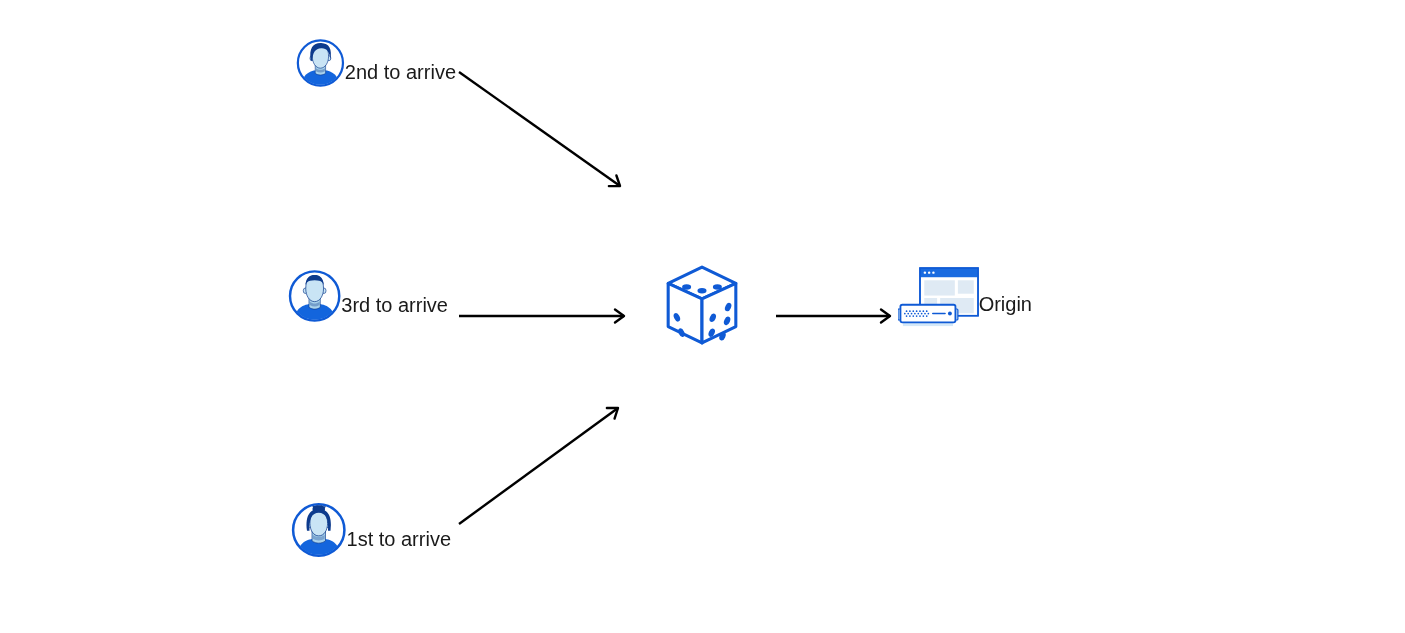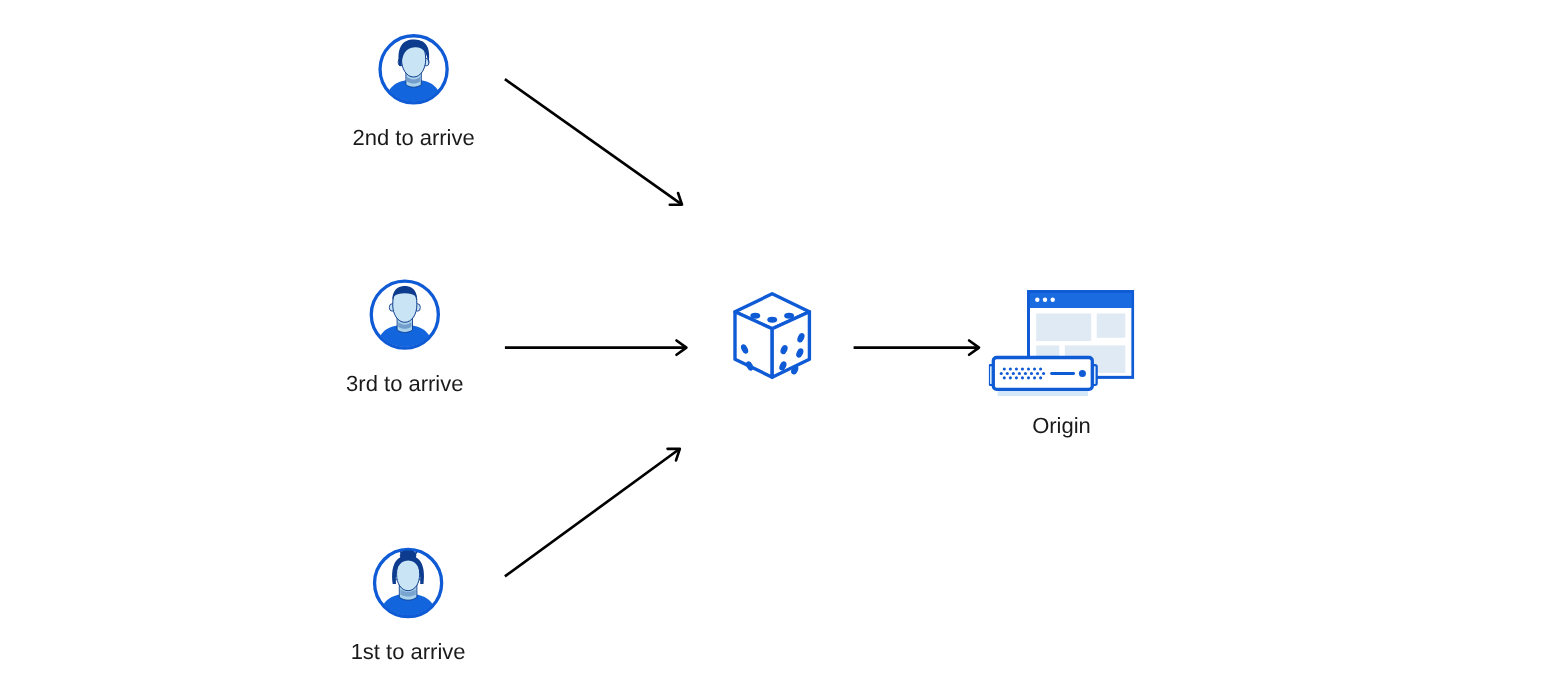--- a/index.html
+++ b/index.html
@@ -18,21 +18,21 @@
   .arrows-layer {
     position: absolute;
     left: 0; top: 0;
     width: 1405px;
     height: 633px;
     pointer-events: none;
   }
   .node {
     position: absolute;
     display: flex;
-    flex-direction: column;
+    flex-direction: row;
     align-items: center;
   }
   .node-label {
     font-size: 20px;
     line-height: 24px;
     color: #1a1a1a;
     text-align: center;
     white-space: nowrap;
   }
   .node-user .node-label { margin-top: 18px; }
@@ -72,21 +72,21 @@
         <path d="M27,40 C31,43 35,43 39,40 L39,44 C35,46.5 31,46.5 27,44 Z" fill="#0d3b8d" opacity="0.35"></path>
         <ellipse cx="21.5" cy="26.5" rx="2.6" ry="3.4" fill="#c9e4f5" stroke="#0d3b8d" stroke-width="0.8"></ellipse>
         <ellipse cx="44.5" cy="26.5" rx="2.6" ry="3.4" fill="#c9e4f5" stroke="#0d3b8d" stroke-width="0.8"></ellipse>
         <path d="M22,24 C22,12.5 26.5,8 33,8 C39.5,8 44,12.5 44,24 C44,32.5 39.5,40 33,40 C26.5,40 22,32.5 22,24 Z" fill="#c9e4f5" stroke="#0d3b8d" stroke-width="0.9"></path>
         <path d="M20,30 C17,12 24,5.5 34,6 C45,6.5 49,14 46.5,29 C45.5,17 41,12.5 34,13 C26,13.5 22.5,19 22,30 Z" fill="#0d3b8d"></path>
       </g>
     </svg>
     <div class="node-label">2nd to arrive</div>
   </div>
 
-  <div class="node node-user" style="left:288px; top:253px; width:160px;">
+  <div class="node node-user" style="left:288px; top:263px; width:160px;">
     <svg class="avatar-svg" viewBox="0 0 66 66" xmlns="http://www.w3.org/2000/svg">
       <defs>
           <clipPath id="clipB">
             <circle cx="33" cy="33" r="29.5"></circle>
           </clipPath>
         </defs>
       <circle cx="33" cy="33" r="30.5" fill="#ffffff" stroke="#0f5ad5" stroke-width="3"></circle>
       <g clip-path="url(#clipB)">
         <path d="M6,68 C8,47 19,42.5 33,42.5 C47,42.5 58,47 60,68 Z" fill="#1365dd"></path>
         <path d="M26,34 L40,34 L40,47 C36,50 30,50 26,47 Z" fill="#a9d2ec" stroke="#0d3b8d" stroke-width="0.8"></path>
@@ -138,21 +138,21 @@
         <ellipse cx="16" cy="67" rx="2.7" ry="4.4" transform="rotate(-26 16 67)"></ellipse>
         <ellipse cx="61.5" cy="42" rx="2.8" ry="4.3" transform="rotate(24 61.5 42)"></ellipse>
         <ellipse cx="46.5" cy="52.5" rx="2.8" ry="4.3" transform="rotate(24 46.5 52.5)"></ellipse>
         <ellipse cx="60.5" cy="55.5" rx="2.8" ry="4.3" transform="rotate(24 60.5 55.5)"></ellipse>
         <ellipse cx="45.5" cy="67" rx="2.8" ry="4.3" transform="rotate(24 45.5 67)"></ellipse>
         <ellipse cx="56" cy="70.5" rx="2.8" ry="4.3" transform="rotate(24 56 70.5)"></ellipse>
       </g>
     </svg>
   </div>
 
-  <div class="node node-origin" style="left:898px; top:263px; width:134px;">
+  <div class="node node-origin" style="left:898px; top:247px; width:134px;">
     <svg class="origin-svg" viewBox="0 0 132 102" xmlns="http://www.w3.org/2000/svg">
 
       <g>
         <rect x="36" y="2" width="95" height="78" fill="#ffffff" stroke="#0f5ad5" stroke-width="2.5"></rect>
         <rect x="36" y="2" width="95" height="15" fill="#1a6be0"></rect>
         <circle cx="44" cy="9.5" r="2" fill="#ffffff"></circle>
         <circle cx="51" cy="9.5" r="2" fill="#ffffff"></circle>
         <circle cx="58" cy="9.5" r="2" fill="#ffffff"></circle>
         <rect x="43" y="22" width="50" height="25" fill="#dfeaf4"></rect>
         <rect x="98" y="22" width="26" height="22" fill="#dfeaf4"></rect>

